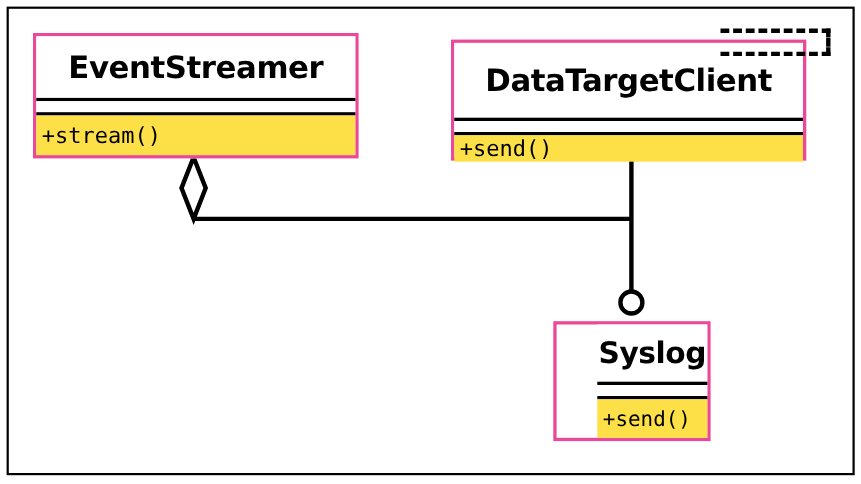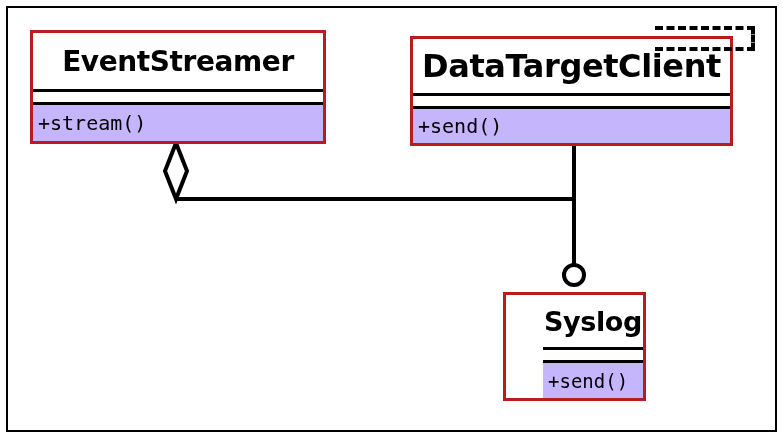--- a/index.html
+++ b/index.html
@@ -32,21 +32,21 @@
     left: 0;
     top: 0;
     width: 783px;
     height: 440px;
     pointer-events: none;
   }
   
   .uml-class {
     position: absolute;
     box-sizing: border-box;
-    border: 3px solid #b91c1c;
+    border: 3px solid #ec4899;
     background: #ffffff;
     display: flex;
     flex-direction: column;
   }
   .uml-title {
     flex: 0 0 auto;
     display: flex;
     align-items: center;
     justify-content: center;
     font-family: "DejaVu Sans", "Liberation Sans", sans-serif;
@@ -69,31 +69,31 @@
   }
   .uml-ops {
     flex: 1 1 auto;
     display: flex;
     align-items: center;
     padding-left: 5px;
     font-family: "DejaVu Sans Mono", "Liberation Mono", monospace;
     font-size: 20px;
     color: #000000;
     white-space: nowrap;
-    background: #c4b5fd;
+    background: #fde047;
   }
   
   #class-eventstreamer {
     left: 30px;  top: 30px;  width: 296px; height: 114px;
   }
   #class-eventstreamer .uml-title { height: 56px; font-size: 28px; }
   #class-datatargetclient {
     left: 410px; top: 36px;  width: 323px; height: 110px;
   }
-  #class-datatargetclient .uml-title { height: 54px; font-size: 32px; }
+  #class-datatargetclient .uml-title { height: 68px; font-size: 28px; }
   #class-syslog {
     left: 503px; top: 292px; width: 143px; height: 109px; padding-left: 37px;
   }
   #class-syslog .uml-title { height: 52px; font-size: 27px; }
   #class-syslog .uml-ops { font-size: 19px; }
   
   #dashed-marker {
     position: absolute;
     left: 655px;
     top: 26px;

